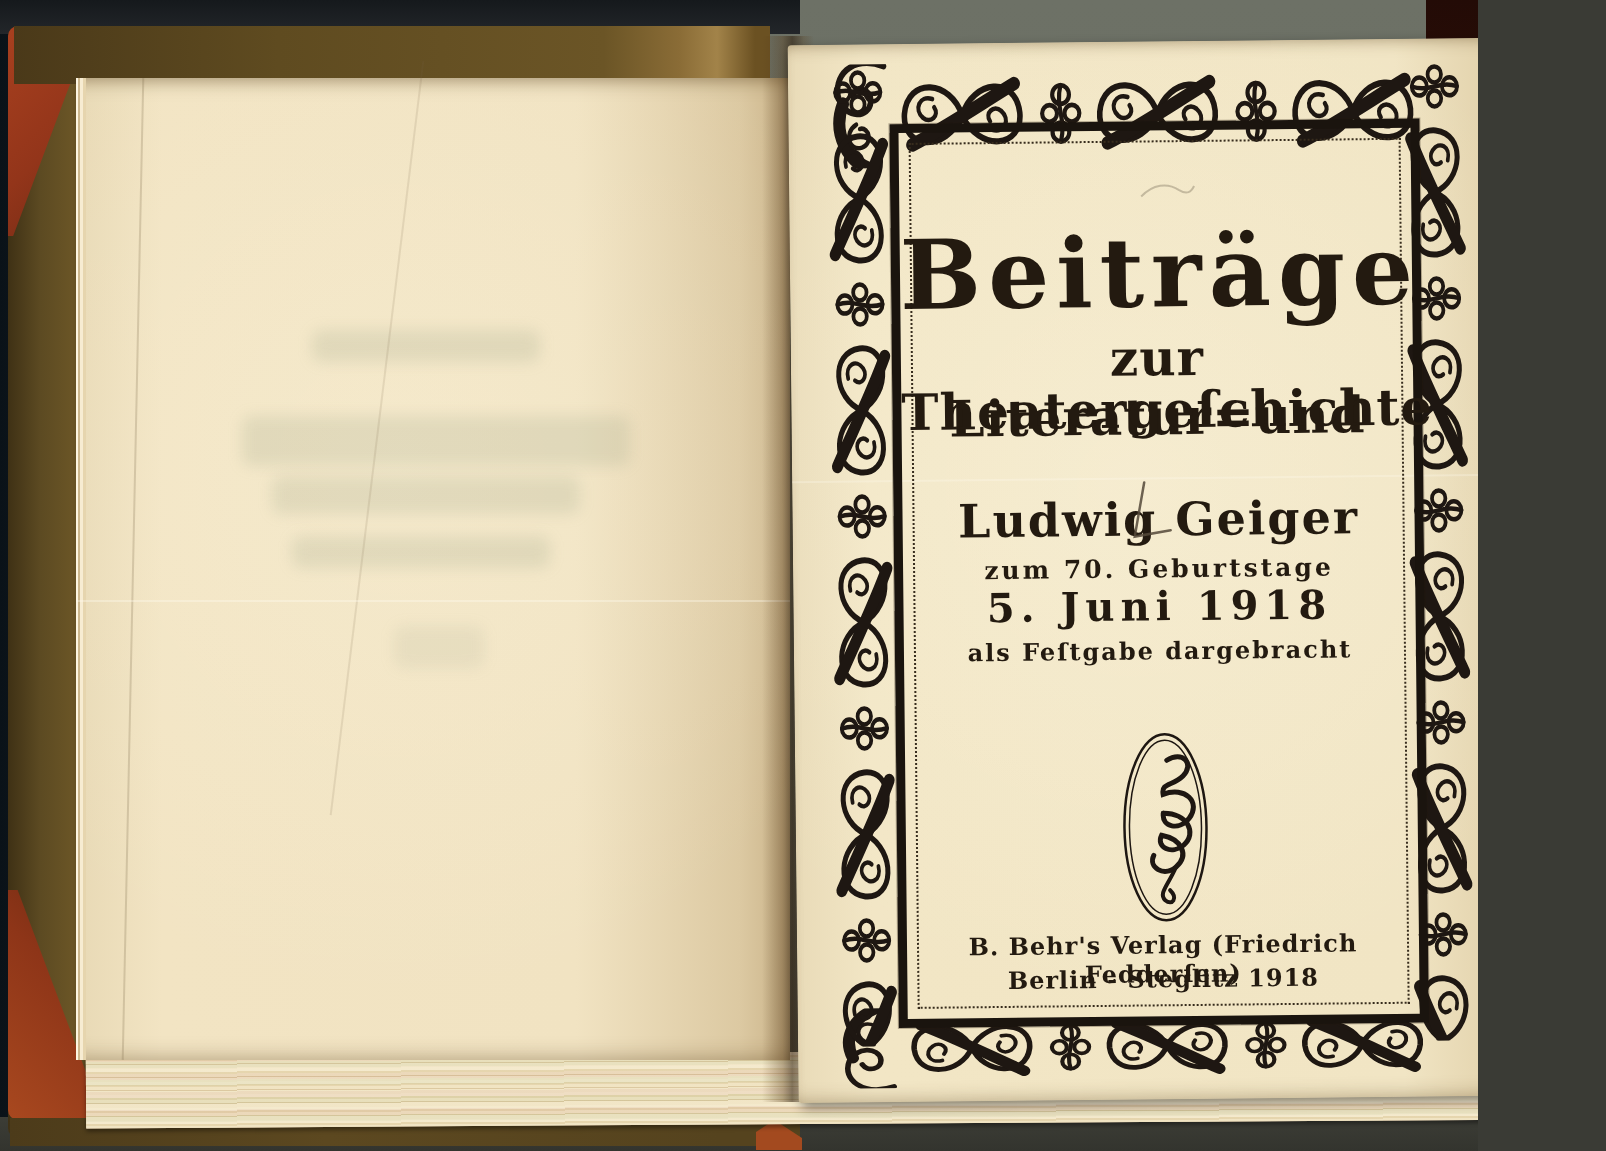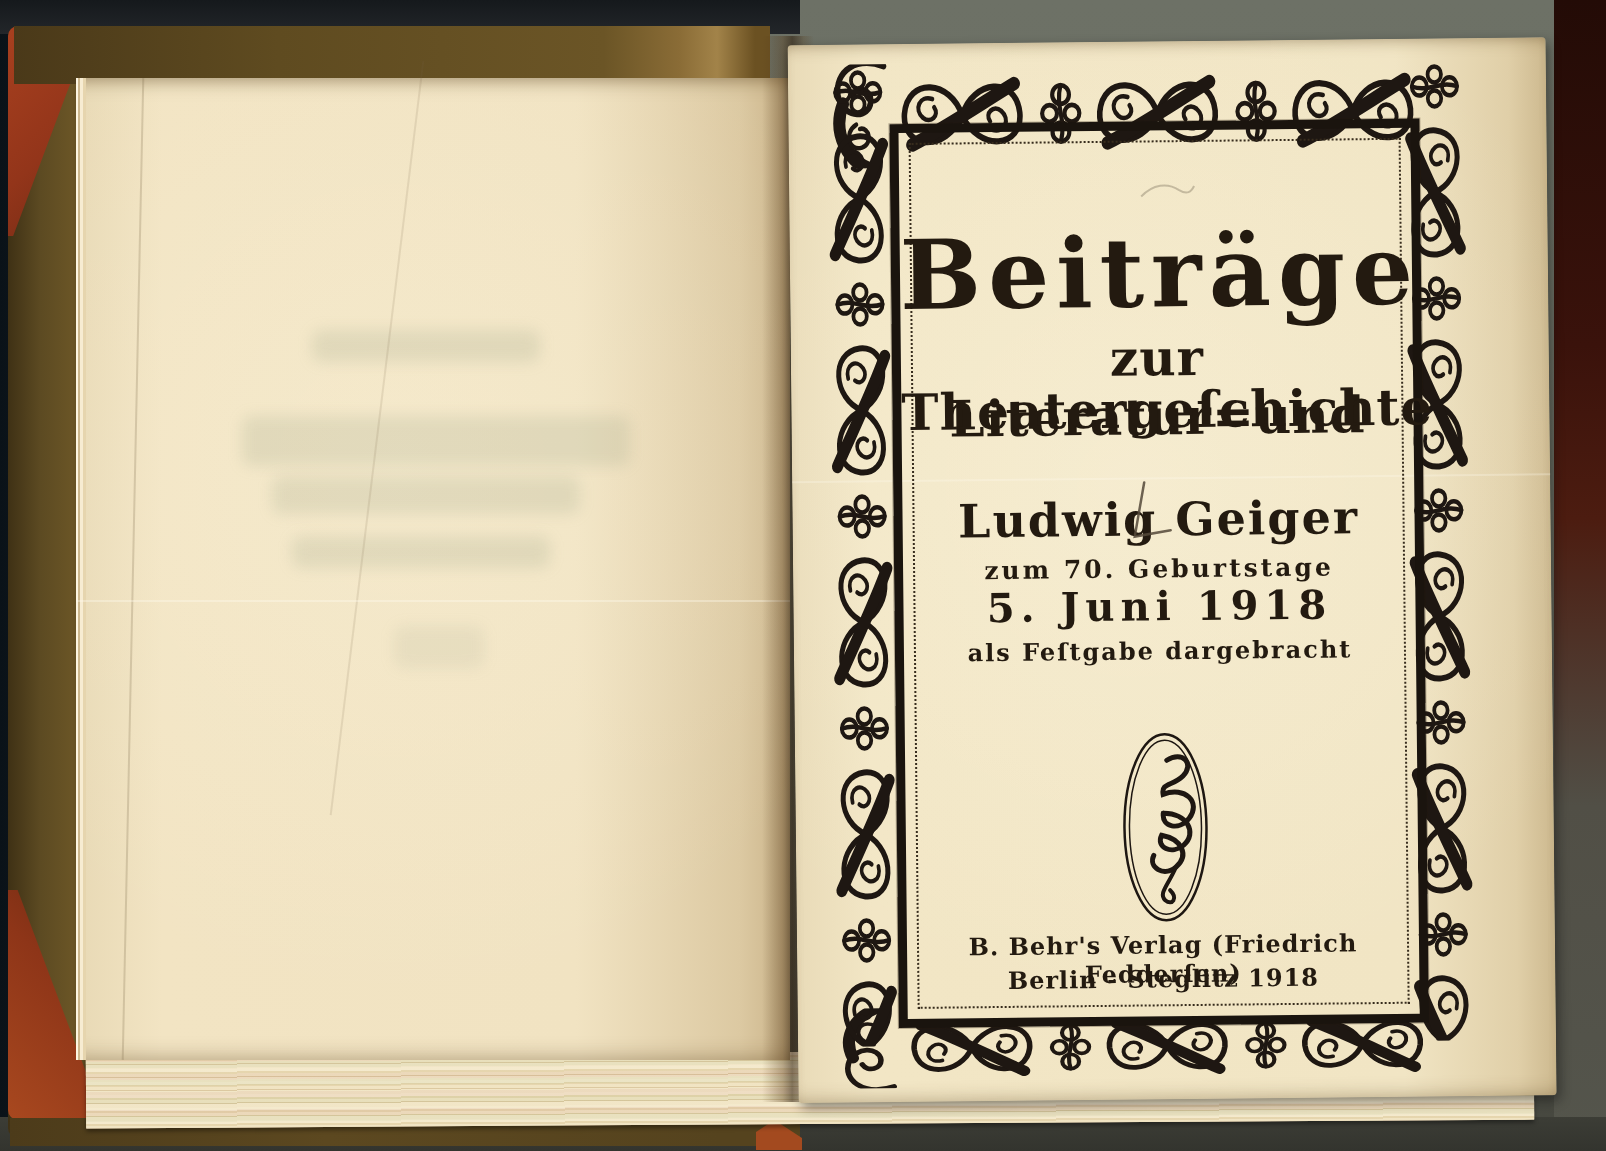--- a/index.html
+++ b/index.html
@@ -1,16 +1,16 @@
 <!DOCTYPE html>
 <html><head>
 <meta charset="utf-8">
 <style>
   html,body{margin:0;padding:0;background:#3a3b35;}
-  .scene{position:relative;width:1606px;height:1151px;overflow:hidden;
+  .scene{position:relative;width:1478px;height:1151px;overflow:hidden;
          font-family:"DejaVu Serif","Liberation Serif",serif;}
   
   .bg-base{position:absolute;inset:0;background:linear-gradient(180deg,#6d7166 0%,#696d61 55%,#5a5b52 78%,#44453d 100%);}
   .bg-left-dark{position:absolute;left:0;top:0;width:72px;height:100%;
      background:linear-gradient(90deg,#0a1218 0%,#0e171e 60%,#1a2026 100%);}
   .bg-top-left{position:absolute;left:0;top:0;width:800px;height:34px;background:linear-gradient(180deg,#15191c,#23262a);}
   .bg-bottom{position:absolute;left:0;bottom:0;width:100%;height:34px;background:linear-gradient(180deg,#3c3d36,#33342e);}
   .bg-right{position:absolute;right:0;top:0;width:52px;height:100%;
      background:linear-gradient(180deg,#230b06 0%,#3a120b 30%,#4c1c10 45%,#514f46 70%,#54554c 100%);}
 

